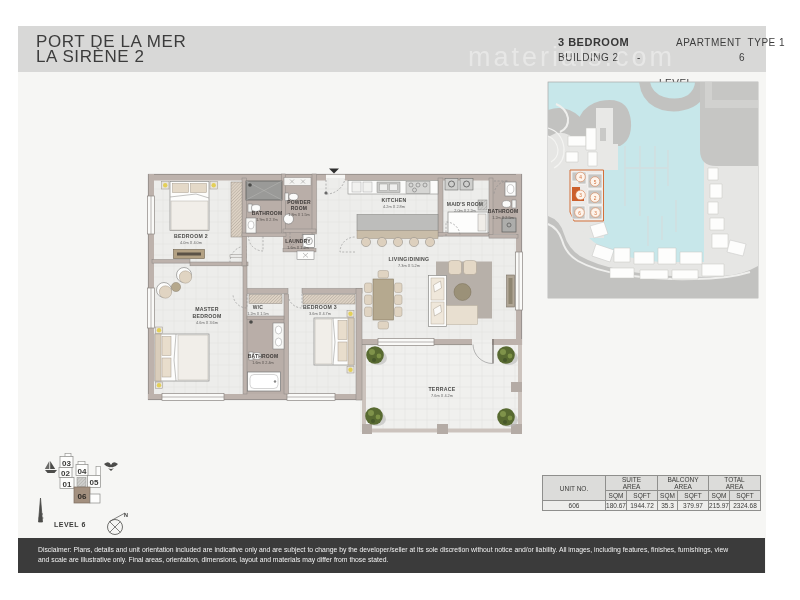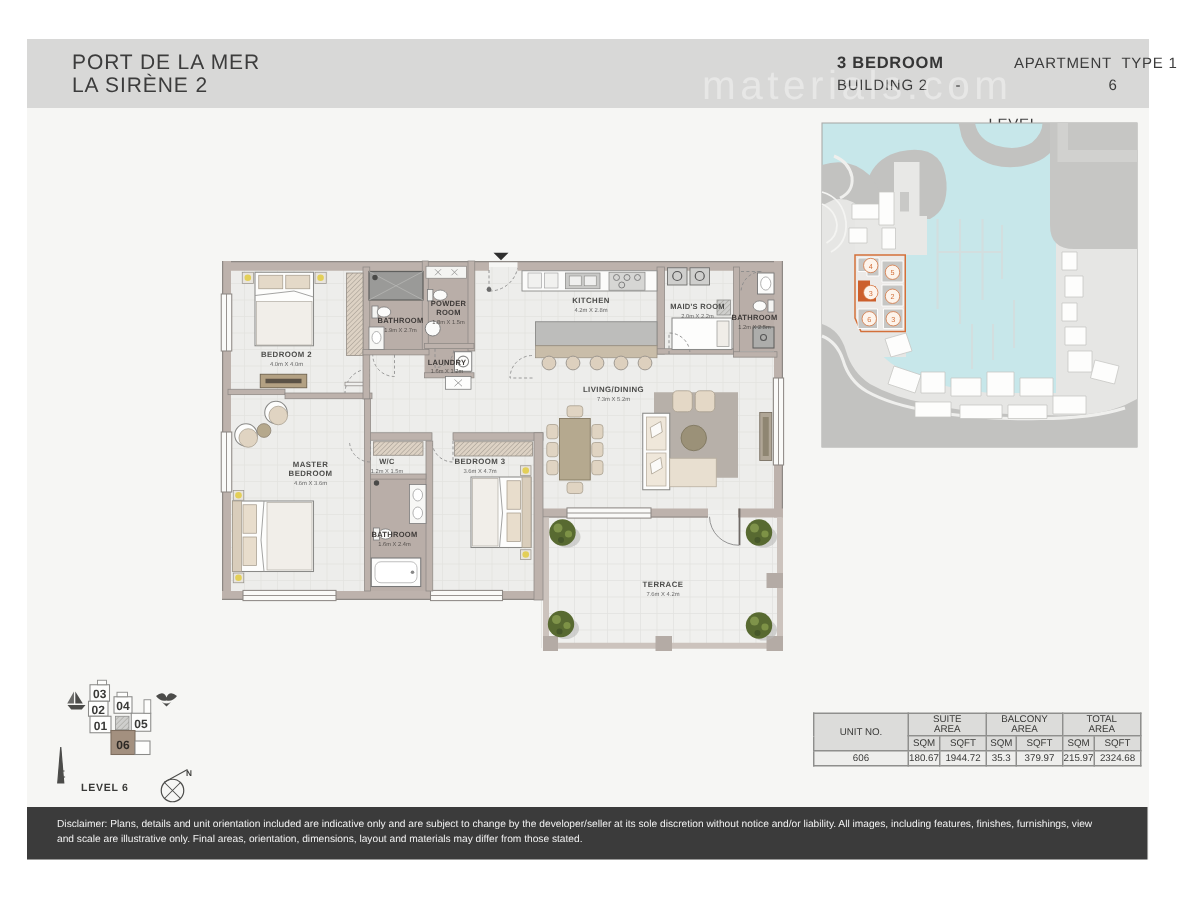--- a/index.html
+++ b/index.html
@@ -6,21 +6,21 @@
   .abs{position:absolute;}
   td{padding:0;}
 </style>
 </head>
 <body>
 
 <div class="abs" style="left:18px;top:26px;width:748px;height:547px;background:#f6f6f4;"></div>
 
 <div class="abs" style="left:18px;top:26px;width:748px;height:46px;background:#d8d8d7;"></div>
 
-<div class="abs" style="left:48px;top:34px;font-size:14px;letter-spacing:0.6px;color:#3c3c3c;line-height:15px;">PORT DE LA MER<br>LA SIRÈNE 2</div>
+<div class="abs" style="left:36px;top:34px;font-size:17px;letter-spacing:0.6px;color:#3c3c3c;line-height:15px;">PORT DE LA MER<br>LA SIRÈNE 2</div>
 
 <div class="abs" style="left:558px;top:36px;font-size:11px;font-weight:bold;letter-spacing:0.5px;color:#363636;text-align:right;">3 BEDROOM</div>
 
 <div class="abs" style="left:676px;top:37px;font-size:10px;letter-spacing:0.5px;color:#3c3c3c;">APARTMENT&nbsp; TYPE 1</div>
 
 <div class="abs" style="left:558px;top:52px;font-size:10px;letter-spacing:0.5px;color:#3c3c3c;">BUILDING 2</div>
 
 <div class="abs" style="left:637px;top:52px;font-size:10px;color:#3c3c3c;">-</div>
 
 <div class="abs" style="left:659px;top:52px;font-size:10px;letter-spacing:0.5px;color:#3c3c3c;margin-top:26px;">LEVEL</div>

